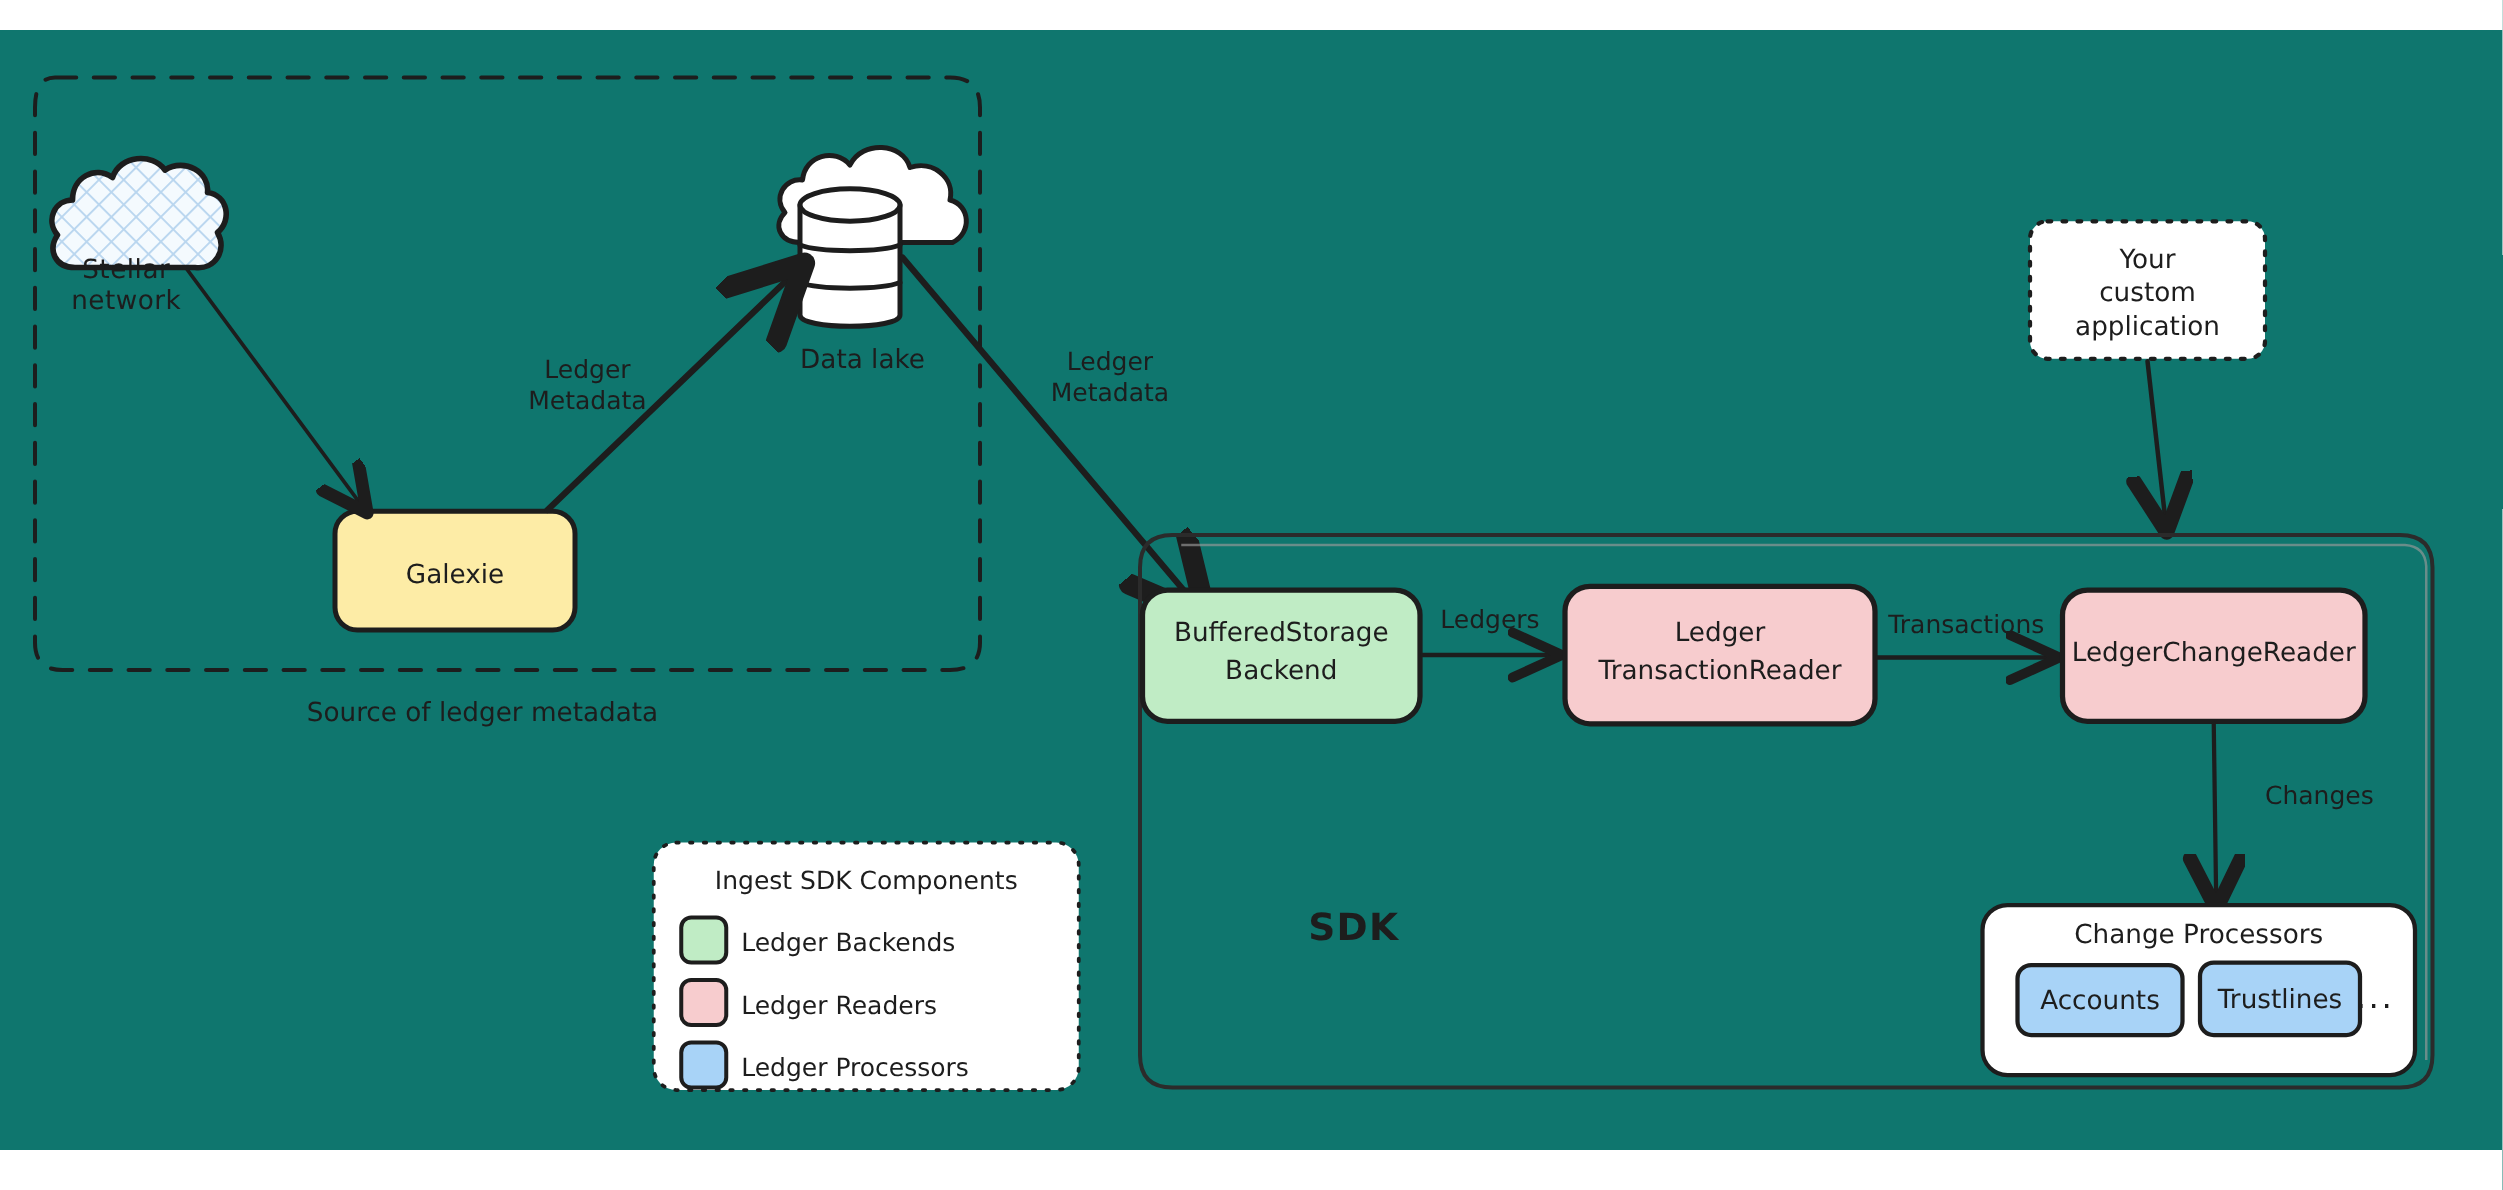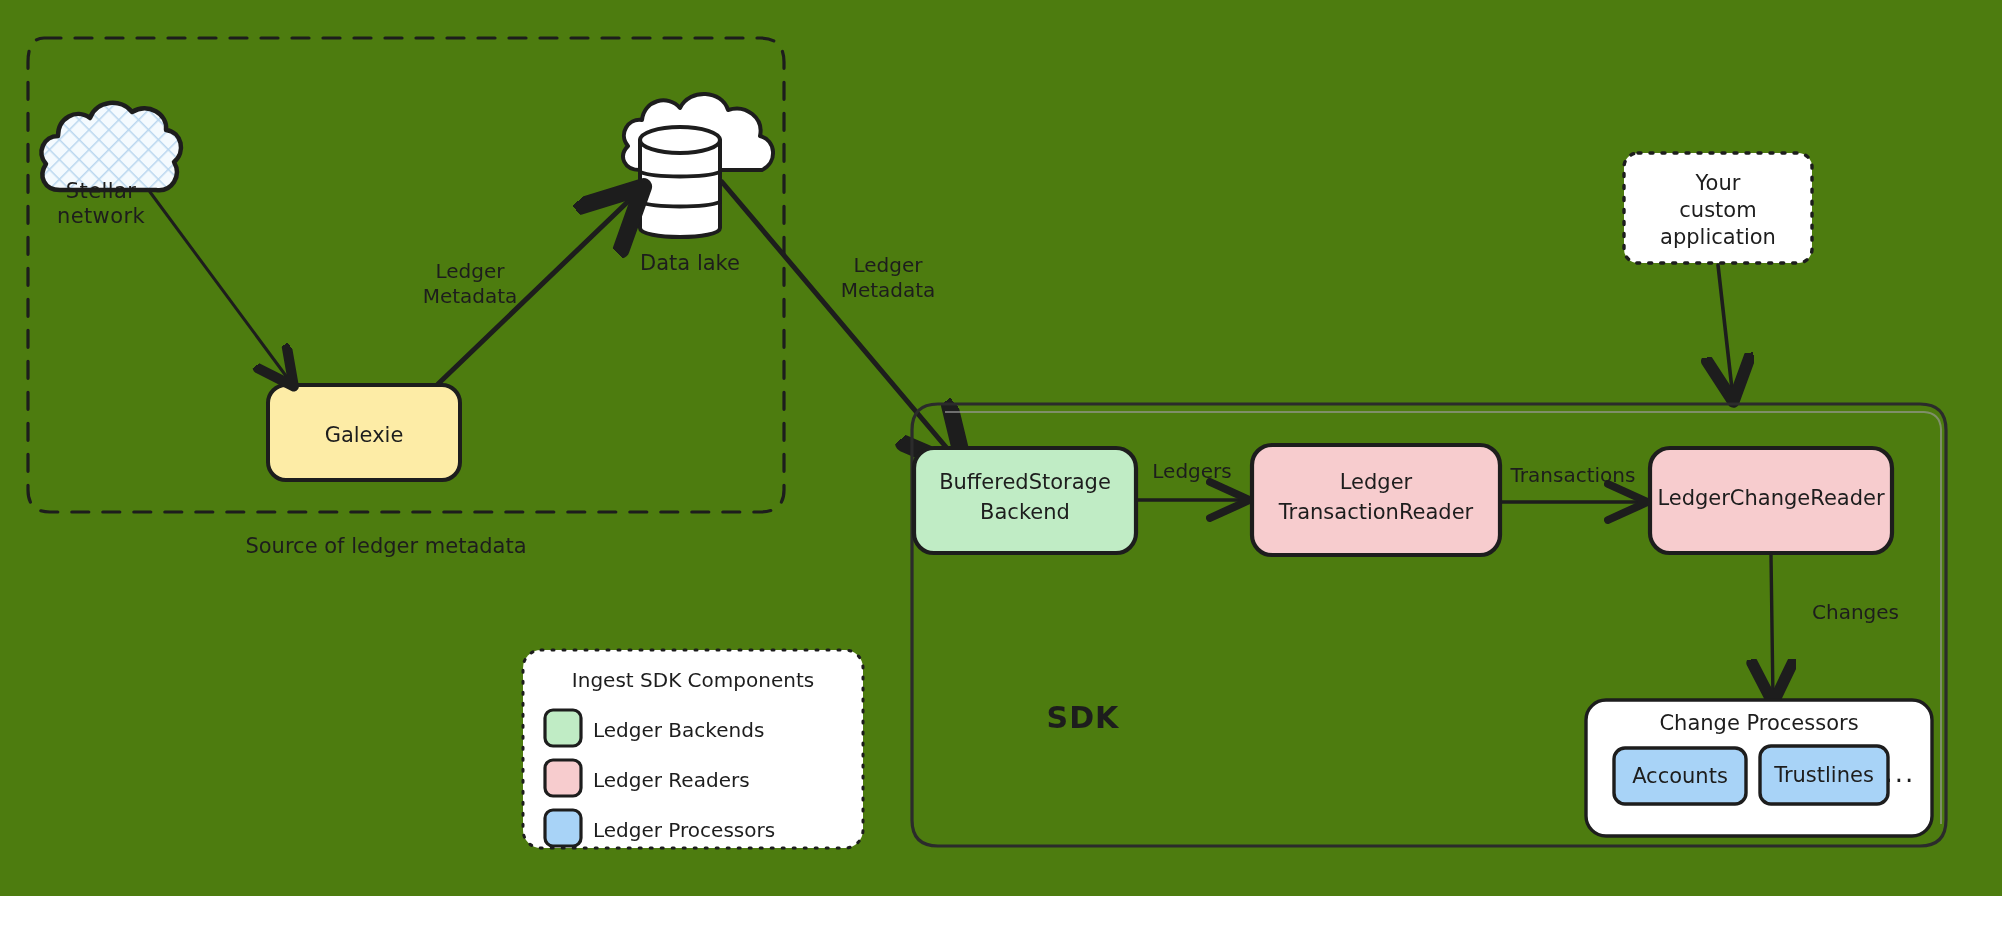--- a/index.html
+++ b/index.html
@@ -8,22 +8,23 @@
     padding: 0;
     background: #ffffff;
   }
   body {
     font-family: "DejaVu Sans", sans-serif;
   }
   #canvas {
     position: relative;
     width: 2002px;
     height: 896px;
-    background: #4d7c0f;
+    background: #0f766e;
     overflow: hidden;
+    margin-top: 24px;
   }
   svg.layer {
     position: absolute;
     top: 0;
     left: 0;
     width: 2002px;
     height: 952px;
   }
   .hand-text {
     font-family: "DejaVu Sans", sans-serif;

